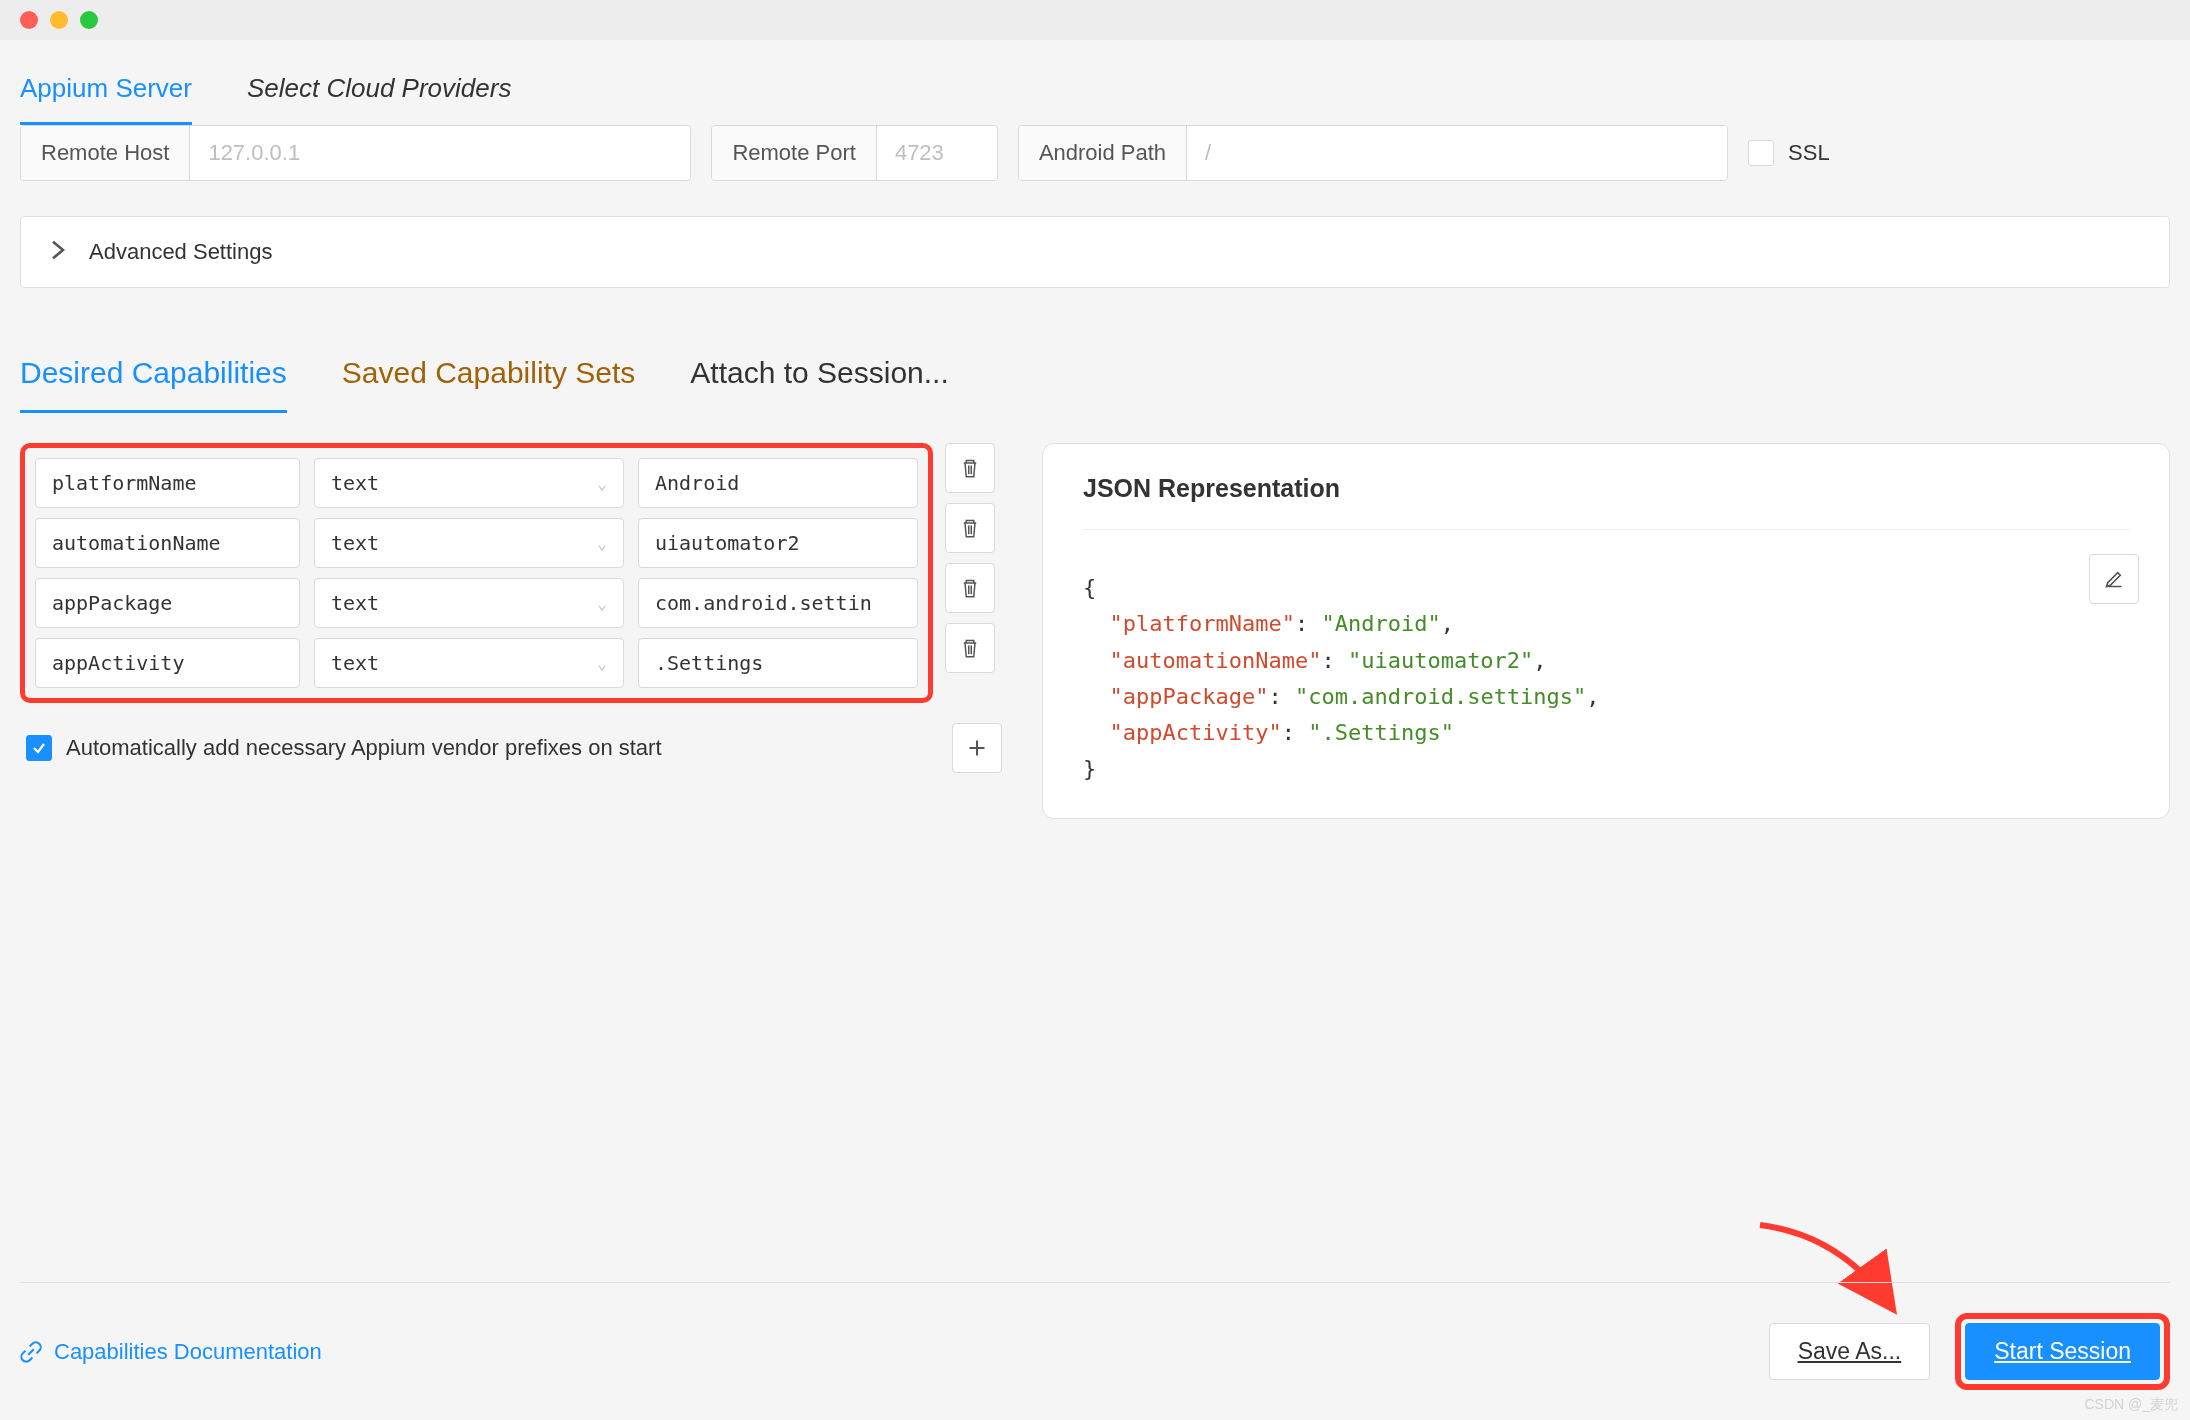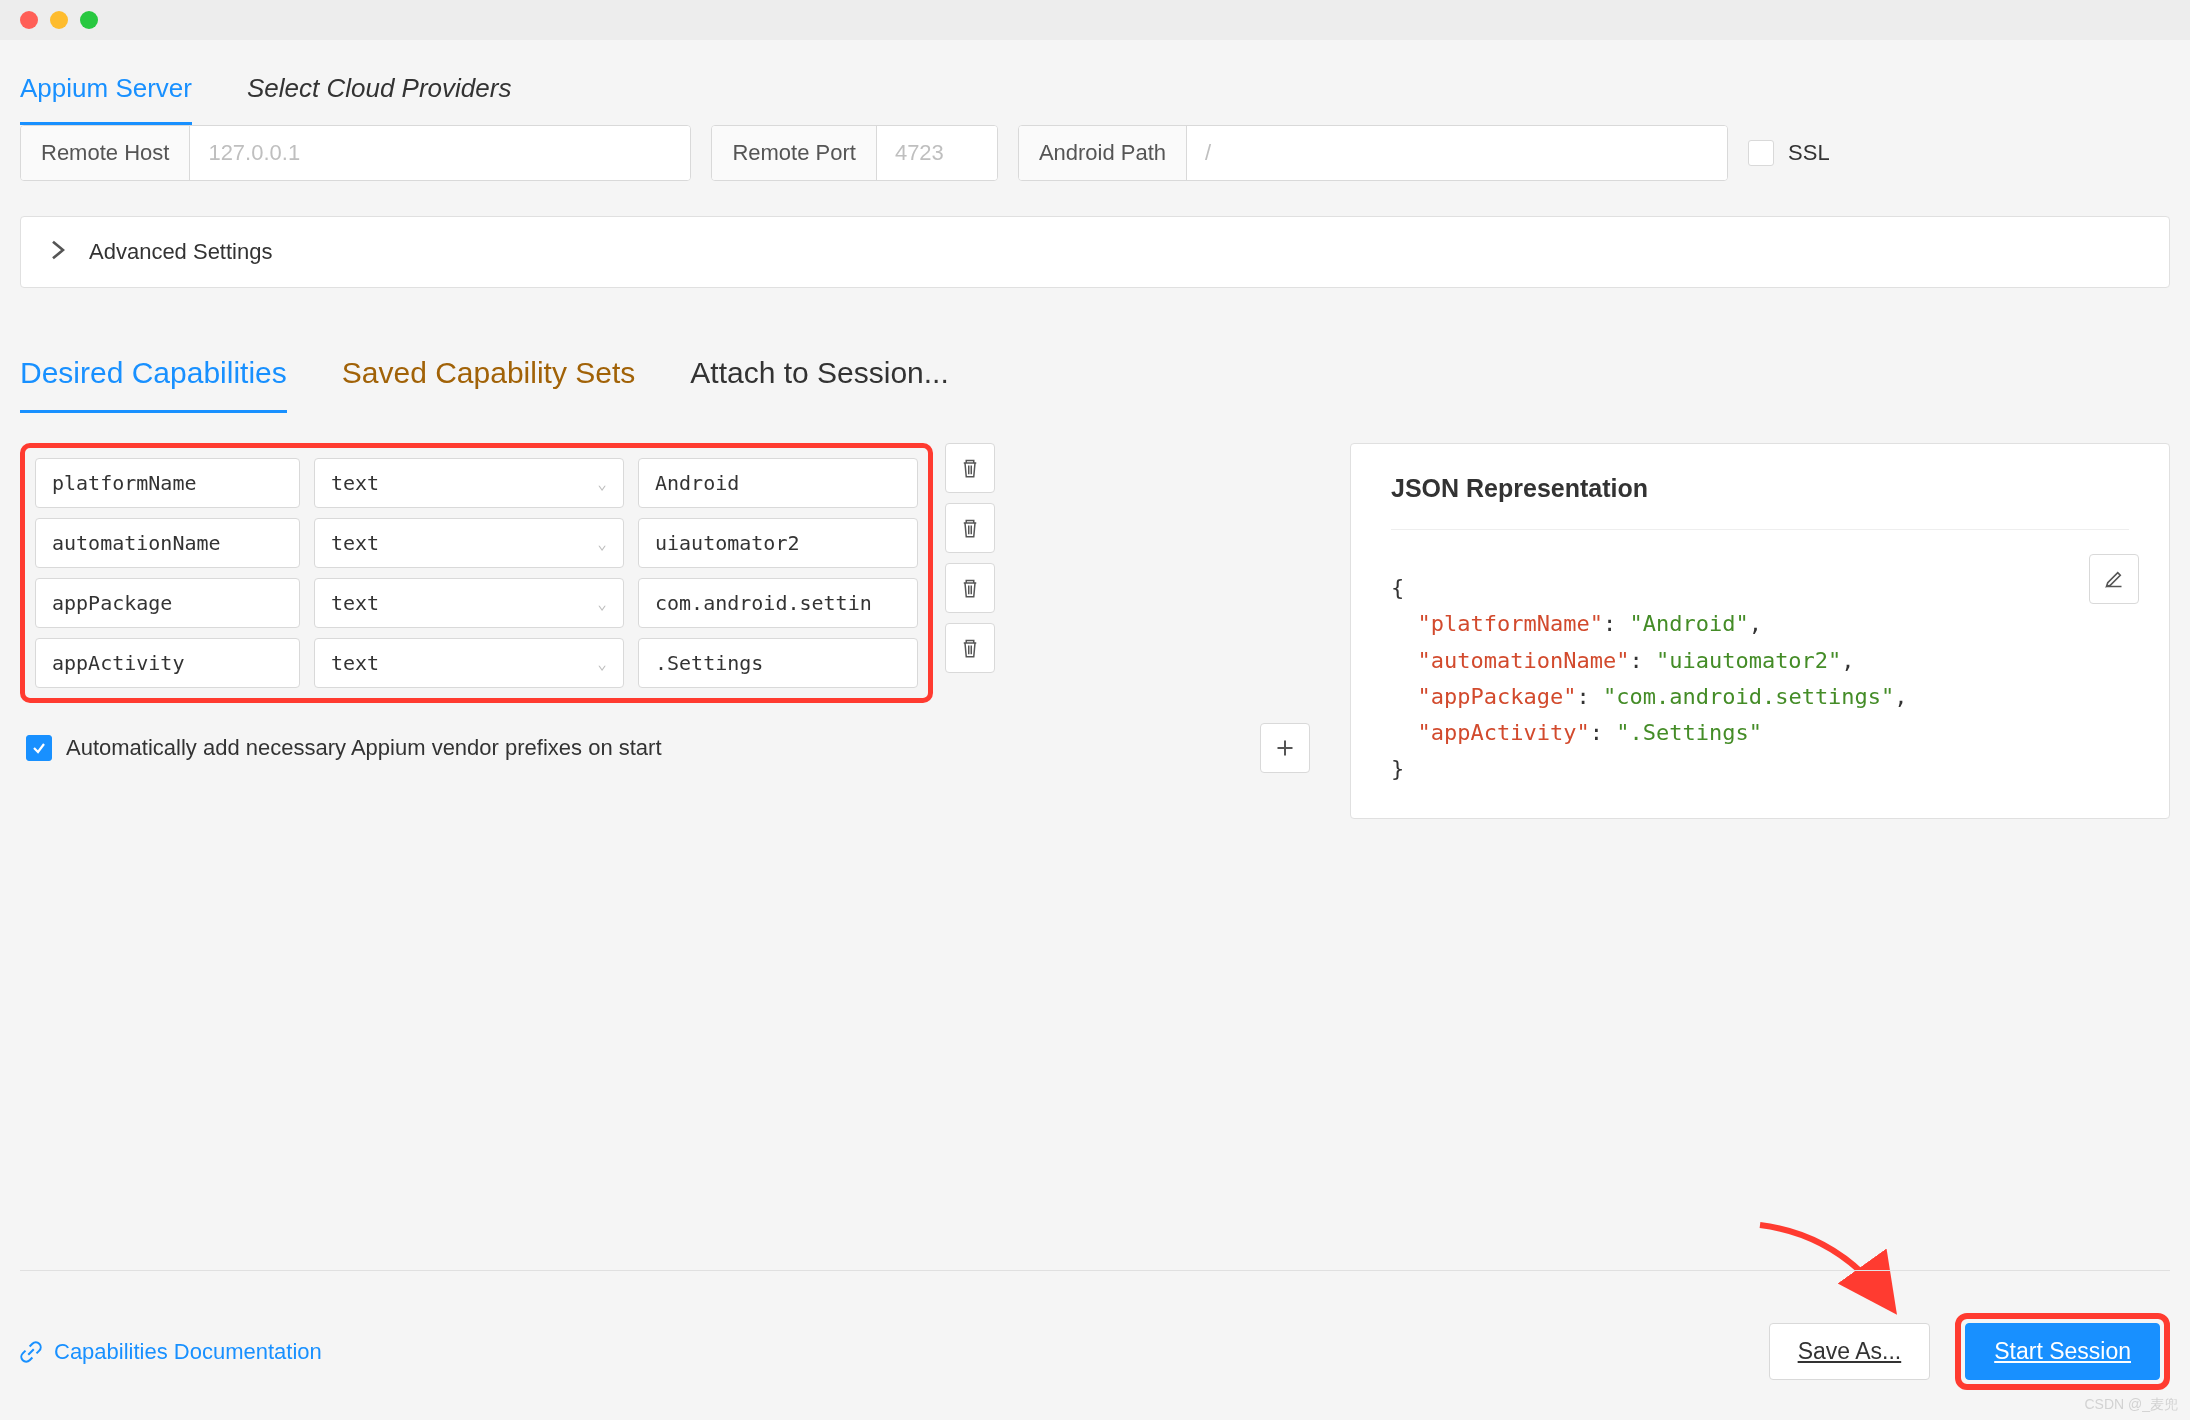--- a/index.html
+++ b/index.html
@@ -170,23 +170,23 @@
       width:20px; height:20px;
     }
     .auto-prefix-row {
       margin-top: 20px;
       display:flex; align-items:center; gap:14px;
       justify-content:space-between;
       padding-left:6px;
     }
     .auto-prefix-left { display:flex; align-items:center; gap:14px; }
     .right-col {
-      width: 820px;
+      width: 1128px;
       border:1px solid #e0e0e0;
-      border-radius:4px;
+      border-radius:12px;
       background:#fff;
       padding: 30px 40px;
       position:relative;
     }
     .json-title {
       font-size:25px;
       font-weight:600;
       padding-bottom: 26px;
       border-bottom:1px solid #eee;
     }
@@ -209,21 +209,21 @@
       background:#fff;
       display:flex; align-items:center; justify-content:center;
       cursor:pointer;
     }
     .footer {
       position:absolute;
       bottom: 30px;
       left: 20px;
       right: 20px;
       border-top:1px solid #e0e0e0;
-      padding-top: 42px;
+      padding-top: 30px;
       display:flex;
       justify-content:space-between;
       align-items:center;
     }
     .doc-link {
       color:#1890ff;
       display:flex; align-items:center; gap:12px;
       cursor:pointer;
     }
     .link-icon { width:22px; height:22px; }

